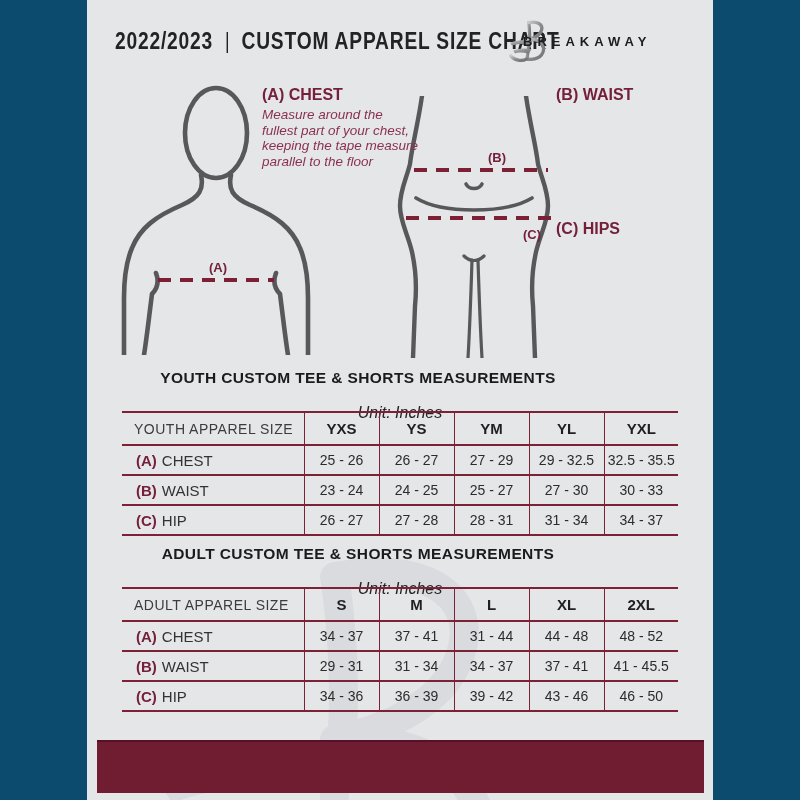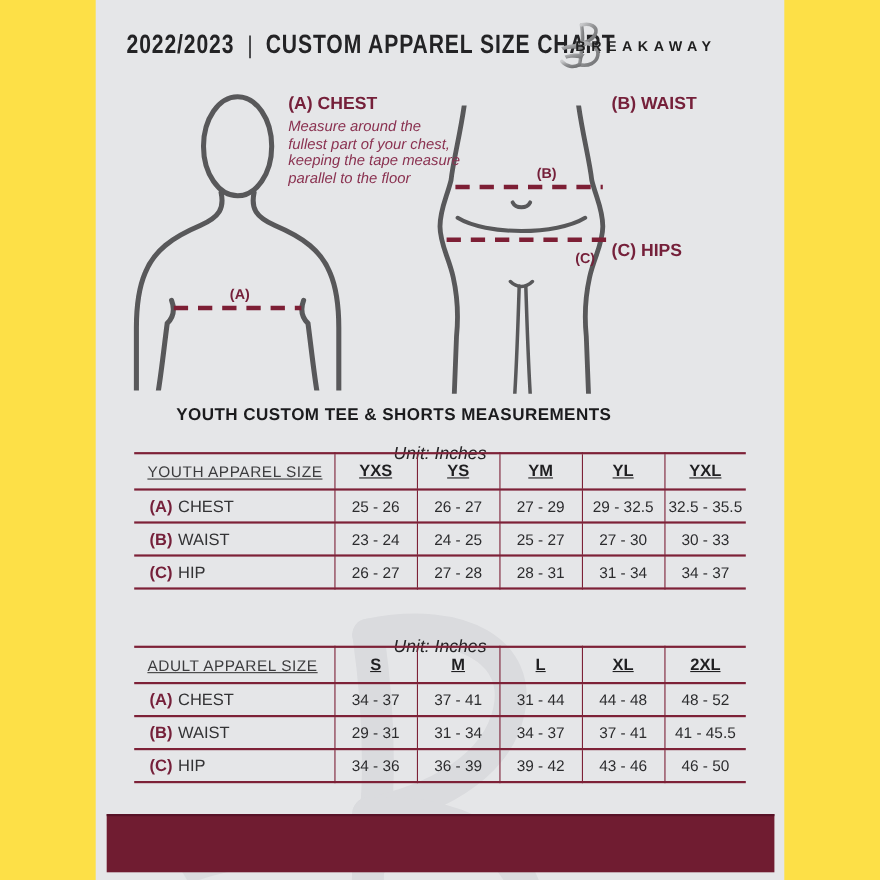--- a/index.html
+++ b/index.html
@@ -1,18 +1,18 @@
 <!DOCTYPE html>
 <html style="--maroon: #75203a; --maroon-soft: #8a3150; --line: #7d2137; --bar: #701c31; --ink: #232325; --page-bg: #e5e6e8; --figure: #58585a; --dash: #7d1f35; --brand: #1e1e1e; --watermark: #d9dadd;"><head>
 <meta charset="utf-8">
 <style>
   html,body{margin:0;padding:0;}
   body{width:800px;height:800px;background:#000;font-family:"Liberation Sans",sans-serif;
        -webkit-font-smoothing:antialiased;}
-  .stage{position:relative;width:800px;height:800px;background:#fde047;overflow:hidden;}
+  .stage{position:relative;width:800px;height:800px;background:#0c4a6e;overflow:hidden;}
   .page{position:absolute;left:87px;top:0;width:626px;height:800px;
         background:var(--page-bg,#e5e6e8);overflow:hidden;}
 
   
   .hdr{position:absolute;left:28px;top:27px;display:flex;align-items:center;gap:13px;
        transform:scaleX(.8);transform-origin:left center;white-space:nowrap;z-index:3;}
   .hdr .t{font-size:24px;font-weight:800;letter-spacing:1px;color:var(--ink,#232325);}
   .hdr .bar{font-size:22px;font-weight:400;color:var(--ink,#232325);padding:0 2px;}
   .brand{position:absolute;left:436px;top:34px;font-size:13px;font-weight:700;
          letter-spacing:5px;color:var(--brand,#1e1e1e);z-index:3;}
@@ -34,21 +34,21 @@
              font-weight:700;letter-spacing:.4px;color:#1b1b1d;z-index:2;}
   .sec-unit{position:absolute;left:0;width:626px;text-align:center;font-size:16px;
             font-style:italic;color:#242426;z-index:2;margin-top:16px;}
   table.size{position:absolute;left:35px;width:556px;border-collapse:collapse;
              table-layout:fixed;z-index:2;}
   table.size tr{border-top:2px solid var(--line,#7d2137);}
   table.size tr:last-child{border-bottom:2px solid var(--line,#7d2137);}
   table.size td{border:none;padding:0;font-size:14px;color:#2c2c2e;text-align:center;
                 vertical-align:middle;}
   table.size td:not(:first-child){border-left:1.5px solid var(--line,#7d2137);}
-  table.size tr.head td{height:31px;font-weight:700;font-size:15px;color:#1f1f21;text-decoration:underline;}
+  table.size tr.head td{height:31px;font-weight:700;font-size:15px;color:#1f1f21;}
   table.size tr.head td.szh{font-weight:400;font-size:14px;color:#3c3c3e;
                             letter-spacing:.5px;text-align:left;padding-left:12px;}
   table.size tr.data td{height:28px;}
   table.size td.lbl{text-align:left;padding-left:14px;font-size:15px;color:#333335;}
   .pfx{font-weight:800;color:var(--maroon,#75203a);margin-right:5px;font-style:normal;}
 
   
   .footer-bar{position:absolute;left:10px;top:740px;width:607px;height:51px;
               background:var(--bar,#701c31);border-top:2px solid #571126;z-index:4;}
   .watermark{position:absolute;left:52px;top:542px;z-index:0;opacity:.9;}
@@ -175,20 +175,21 @@
         <td class="lbl"><b class="pfx">(C)</b><span>HIP</span></td>
         <td>26 - 27</td>
         <td>27 - 28</td>
         <td>28 - 31</td>
         <td>31 - 34</td>
         <td>34 - 37</td>
       </tr>
     </tbody>
       </table>
 
+    <div class="sec-title" style="top:545px;">ADULT CUSTOM TEE &amp; SHORTS MEASUREMENTS</div>
     <div class="sec-unit" style="top:564px;">Unit: Inches</div>
 
     <table class="size" style="top:587px;">
       <colgroup>
           <col style="width:182px">
           <col style="width:75px">
           <col style="width:75px">
           <col style="width:75px">
           <col style="width:75px">
           <col style="width:74px">

